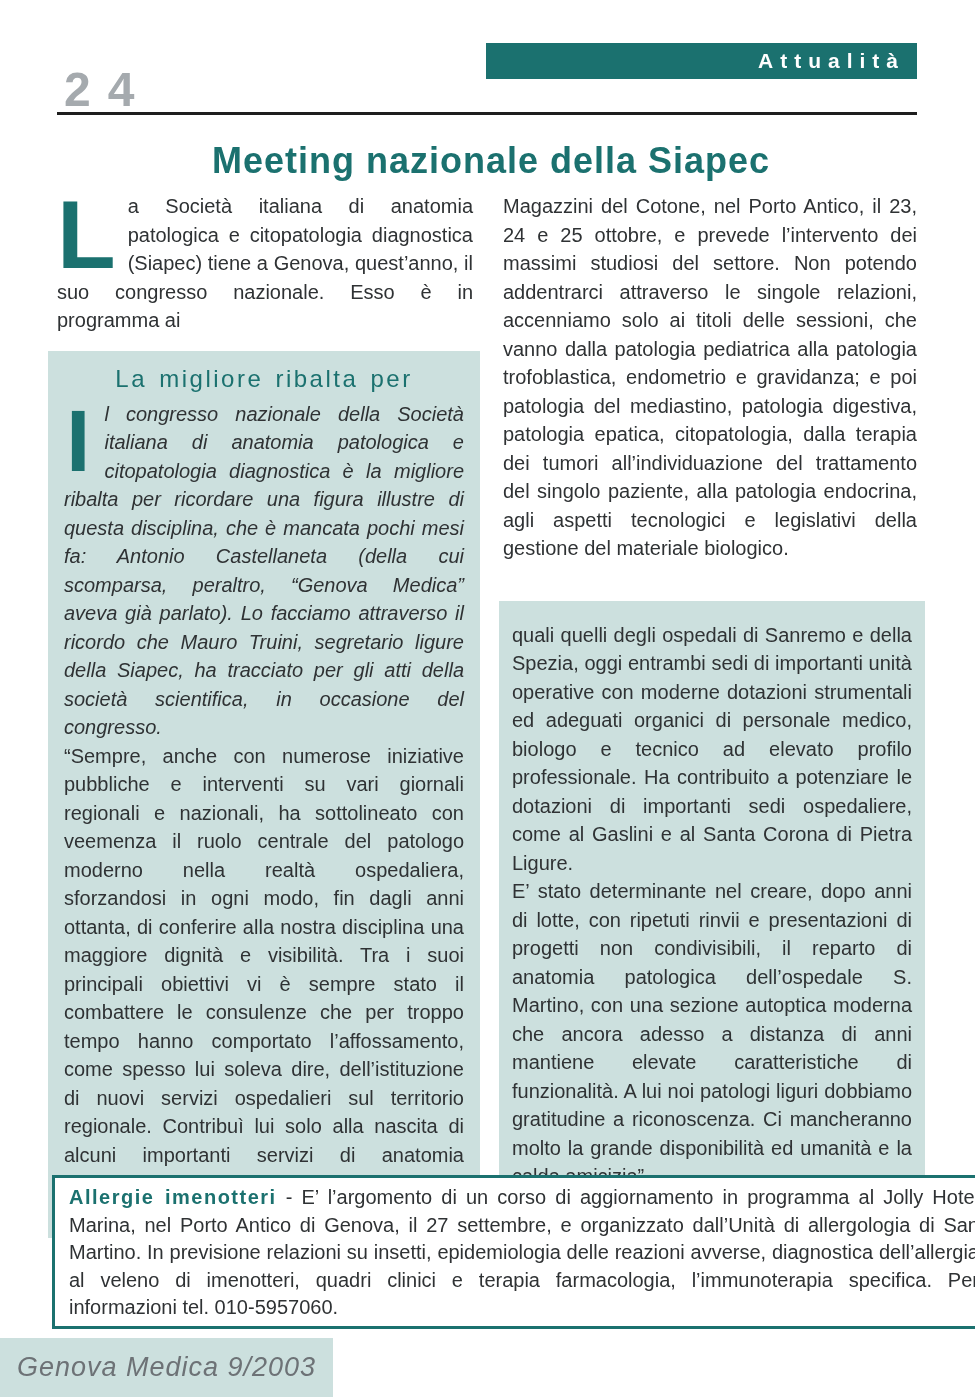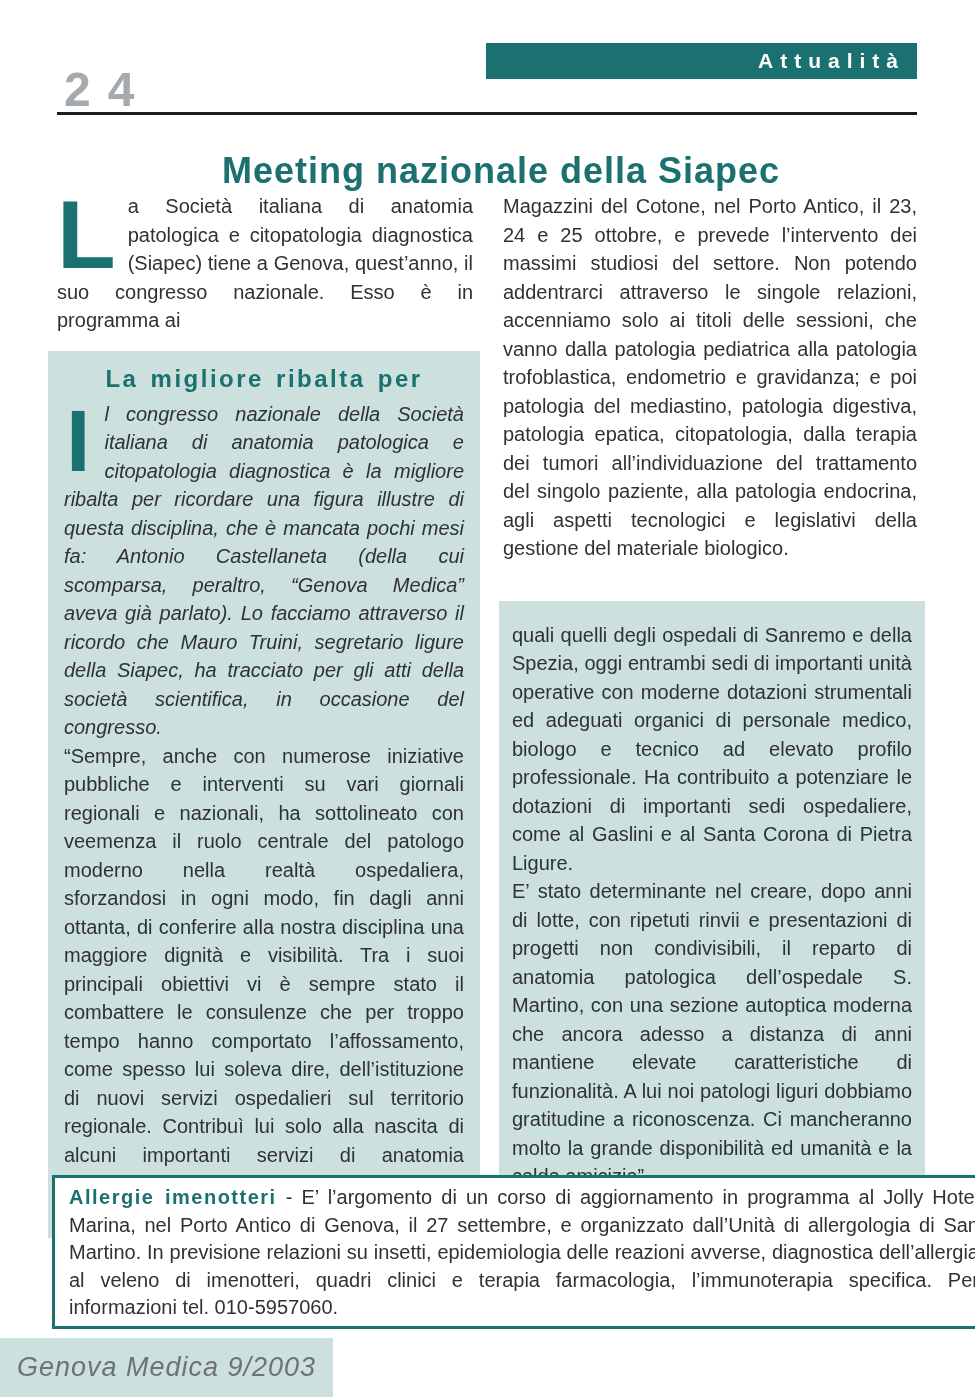--- a/index.html
+++ b/index.html
@@ -47,21 +47,21 @@
     top: 112px;
     width: 860px;
     height: 3px;
     background: #1e1e1e;
   }
   .article-title {
     position: absolute;
     left: 57px;
     top: 136px;
     width: 860px;
-    margin: 14px;
+    margin: 4px;
     text-align: center;
     font-size: 36px;
     font-weight: 700;
     color: #1b716f;
     letter-spacing: 1px;
   }
   .col {
     position: absolute;
     top: 192px;
     font-size: 20px;
@@ -81,21 +81,21 @@
   }
   .teal-box { background: #cce0de; }
   .memorial-left {
     margin: 16px 0 0 -9px;
     width: 432px;
     padding: 10px 16px 12px 16px;
   }
   .box-heading {
     text-align: center;
     color: #1b716f;
-    font-weight: 700;
+    font-weight: 400;
     font-size: 24px;
     line-height: 35px;
     letter-spacing: 2.5px;
     word-spacing: 3px;
     margin-bottom: 4px;
   }
   .italic-par { font-style: italic; }
   .dropcap-i {
     float: left;
     font-style: normal;

